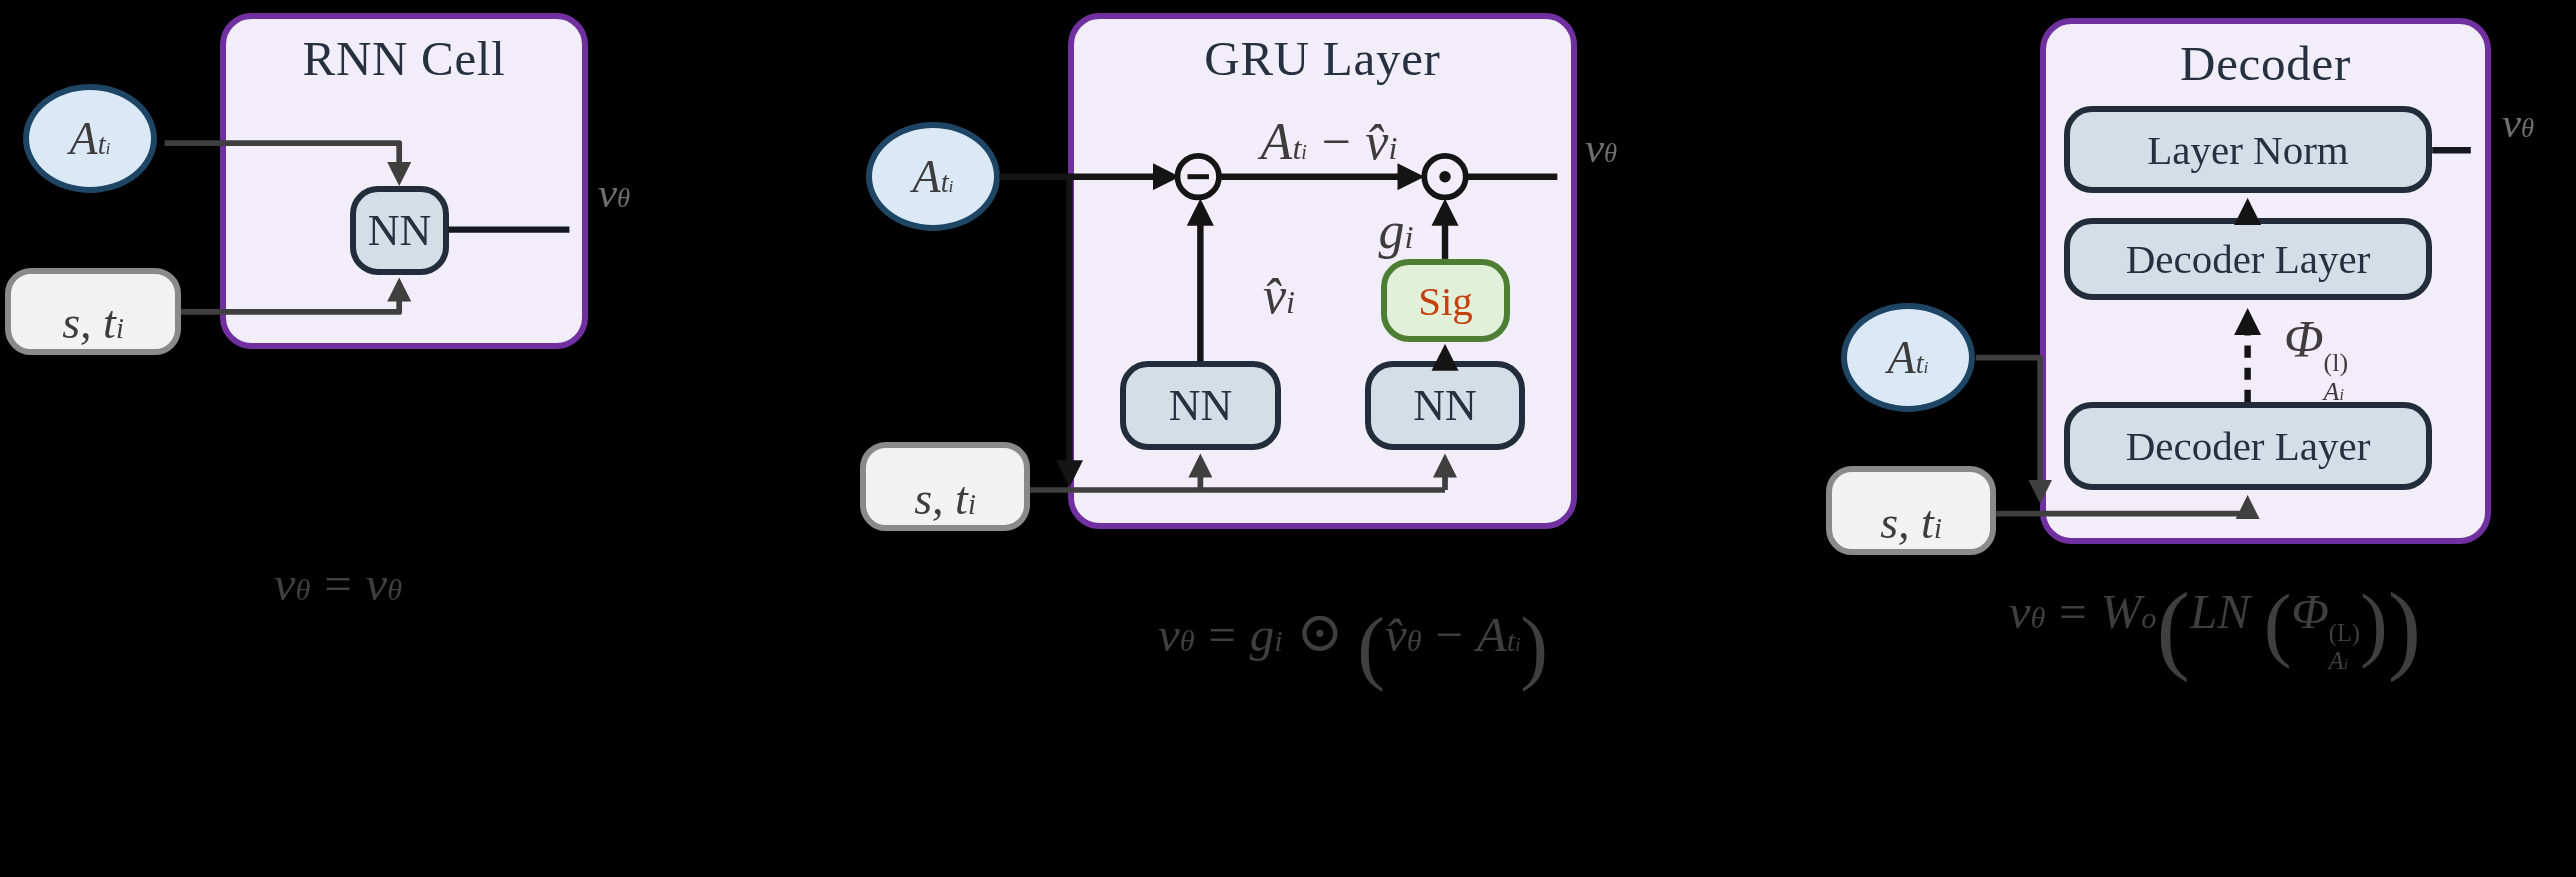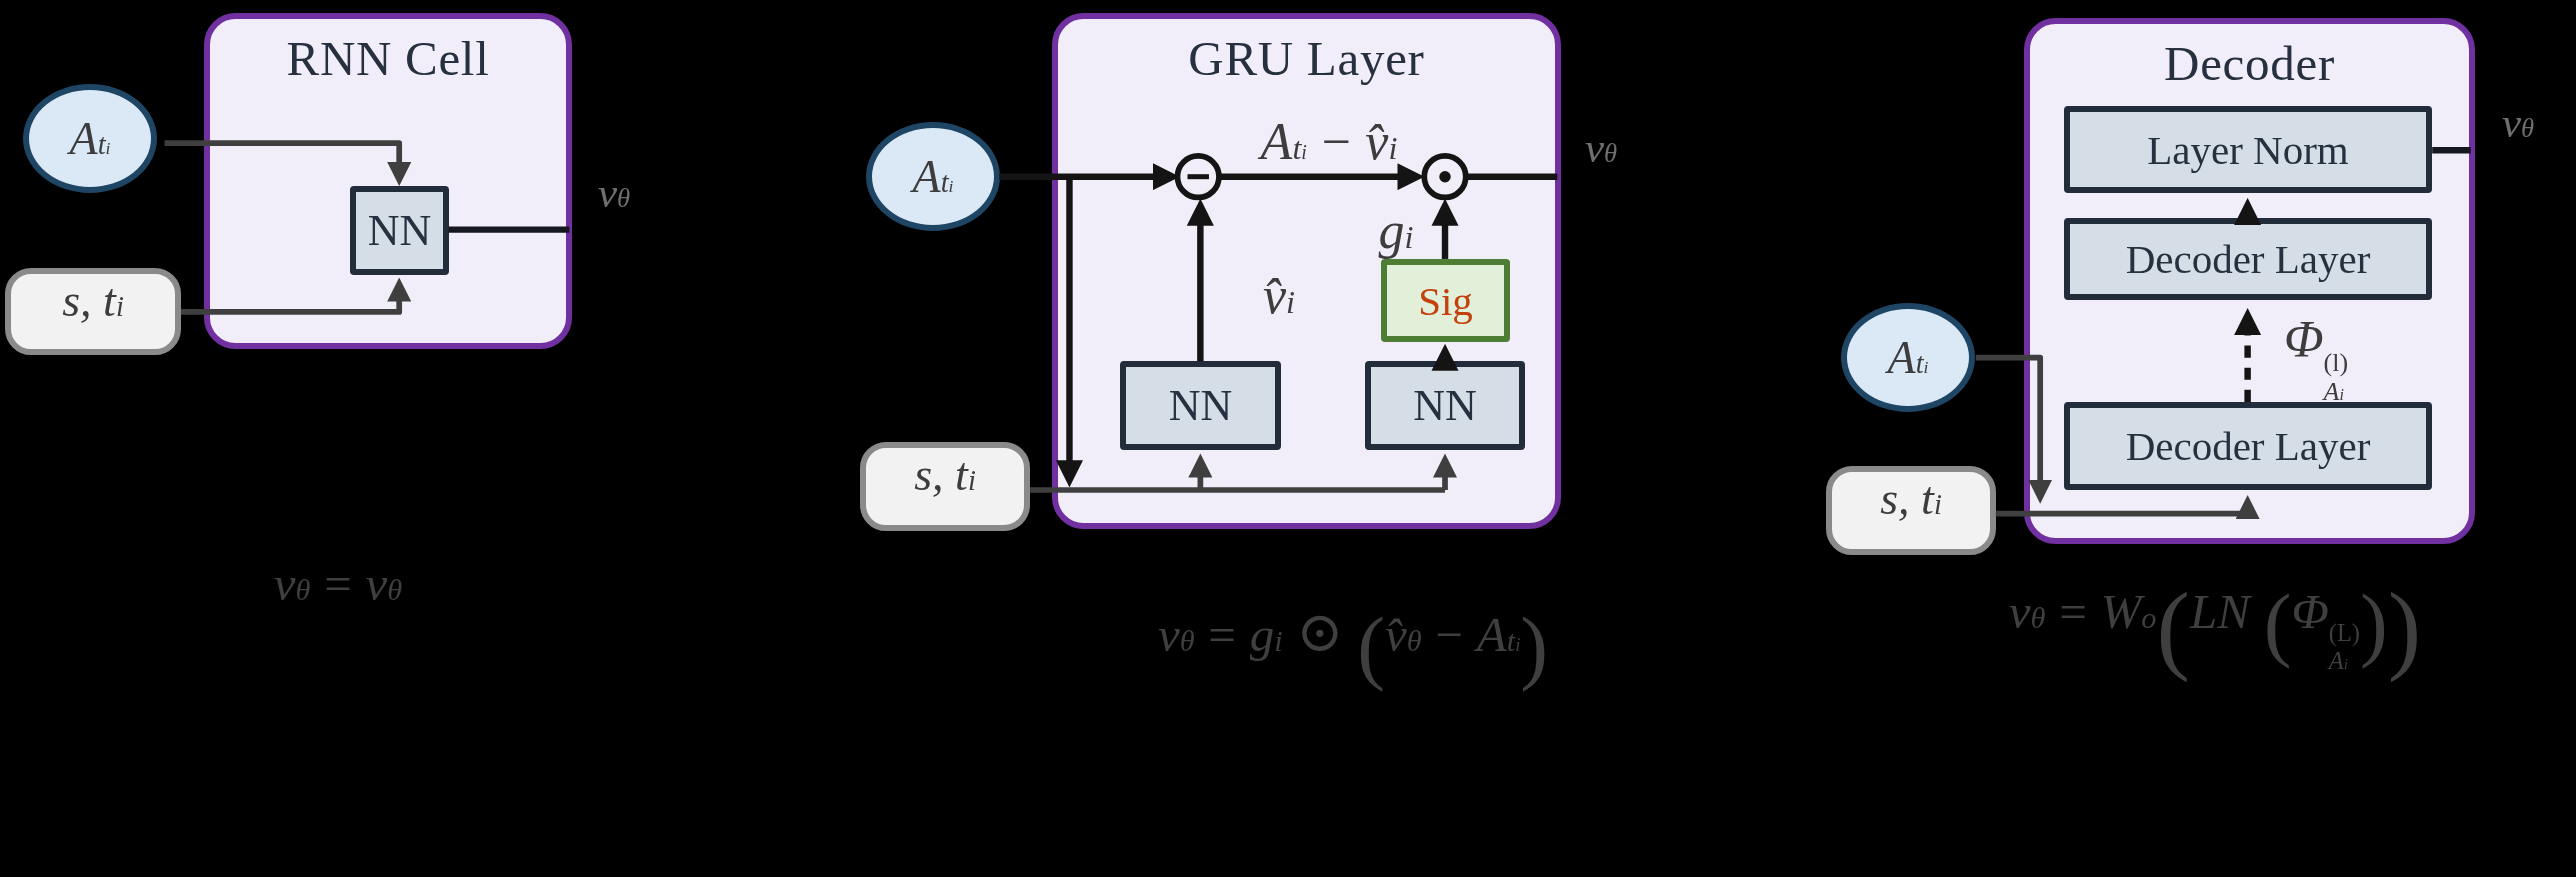--- a/index.html
+++ b/index.html
@@ -1,28 +1,28 @@
 <!DOCTYPE html>
 <html style="font-size:11.4px"><head>
 <meta charset="utf-8">
 <style>
   html,body{margin:0;padding:0;background:#000;}
   #canvas{position:relative;width:2576px;height:877px;background:#000;overflow:hidden;
           font-family:"Liberation Serif","DejaVu Serif",serif;}
-  .panel{position:absolute;background:#f1eef9;border:6.4px solid #7030a0;border-radius:31.5px;box-sizing:border-box;}
+  .panel{position:absolute;background:#f1eef9;border:6.4px solid #7030a0;border-radius:31.5px;box-sizing:border-box;margin-left:16px;}
   .panel-title{position:absolute;left:0;width:100%;text-align:center;top:11.4px;
                font-size:49px;color:#26303f;letter-spacing:0.7px;}
-  .node{position:absolute;background:#d5dde7;border:6.4px solid #222c3a;border-radius:4px;box-sizing:border-box;
+  .node{position:absolute;background:#d5dde7;border:6.4px solid #222c3a;border-radius:28px;box-sizing:border-box;
         display:flex;align-items:center;justify-content:center;font-size:41px;color:#26303f;}
   .node.big{font-size:44px;}
   .sig{background:#e2efd9;border-color:#4e7e33;color:#c2410c;}
   .io{position:absolute;background:#dbe9f6;border:6.4px solid #1e4564;border-radius:50%;box-sizing:border-box;
       display:flex;align-items:center;justify-content:center;}
   .st{position:absolute;background:#f2f2f2;border:6.4px solid #8a8a8a;border-radius:26px;box-sizing:border-box;
-      display:flex;align-items:flex-start;justify-content:center;}
+      display:flex;align-items:flex-end;justify-content:center;}
   .math{font-style:italic;color:#3d3d3d;font-size:46px;white-space:nowrap;}
   .lab{position:absolute;transform:translate(-50%,-50%);white-space:nowrap;}
   .lab .math, .math.inline{font-size:52px;}
   .out{color:#6f6f6f;font-style:italic;font-size:43px;}
   .s1{font-size:62%;font-style:italic;}
   .up{font-style:normal;}
   .formula{position:absolute;transform:translate(-50%,-50%);font-style:italic;color:#3f3f3f;
            font-size:49px;white-space:nowrap;}
   .bp{font-style:normal;font-size:170%;font-weight:300;vertical-align:-0.28em;}
   .bp2{font-style:normal;font-size:205%;font-weight:300;vertical-align:-0.33em;}

